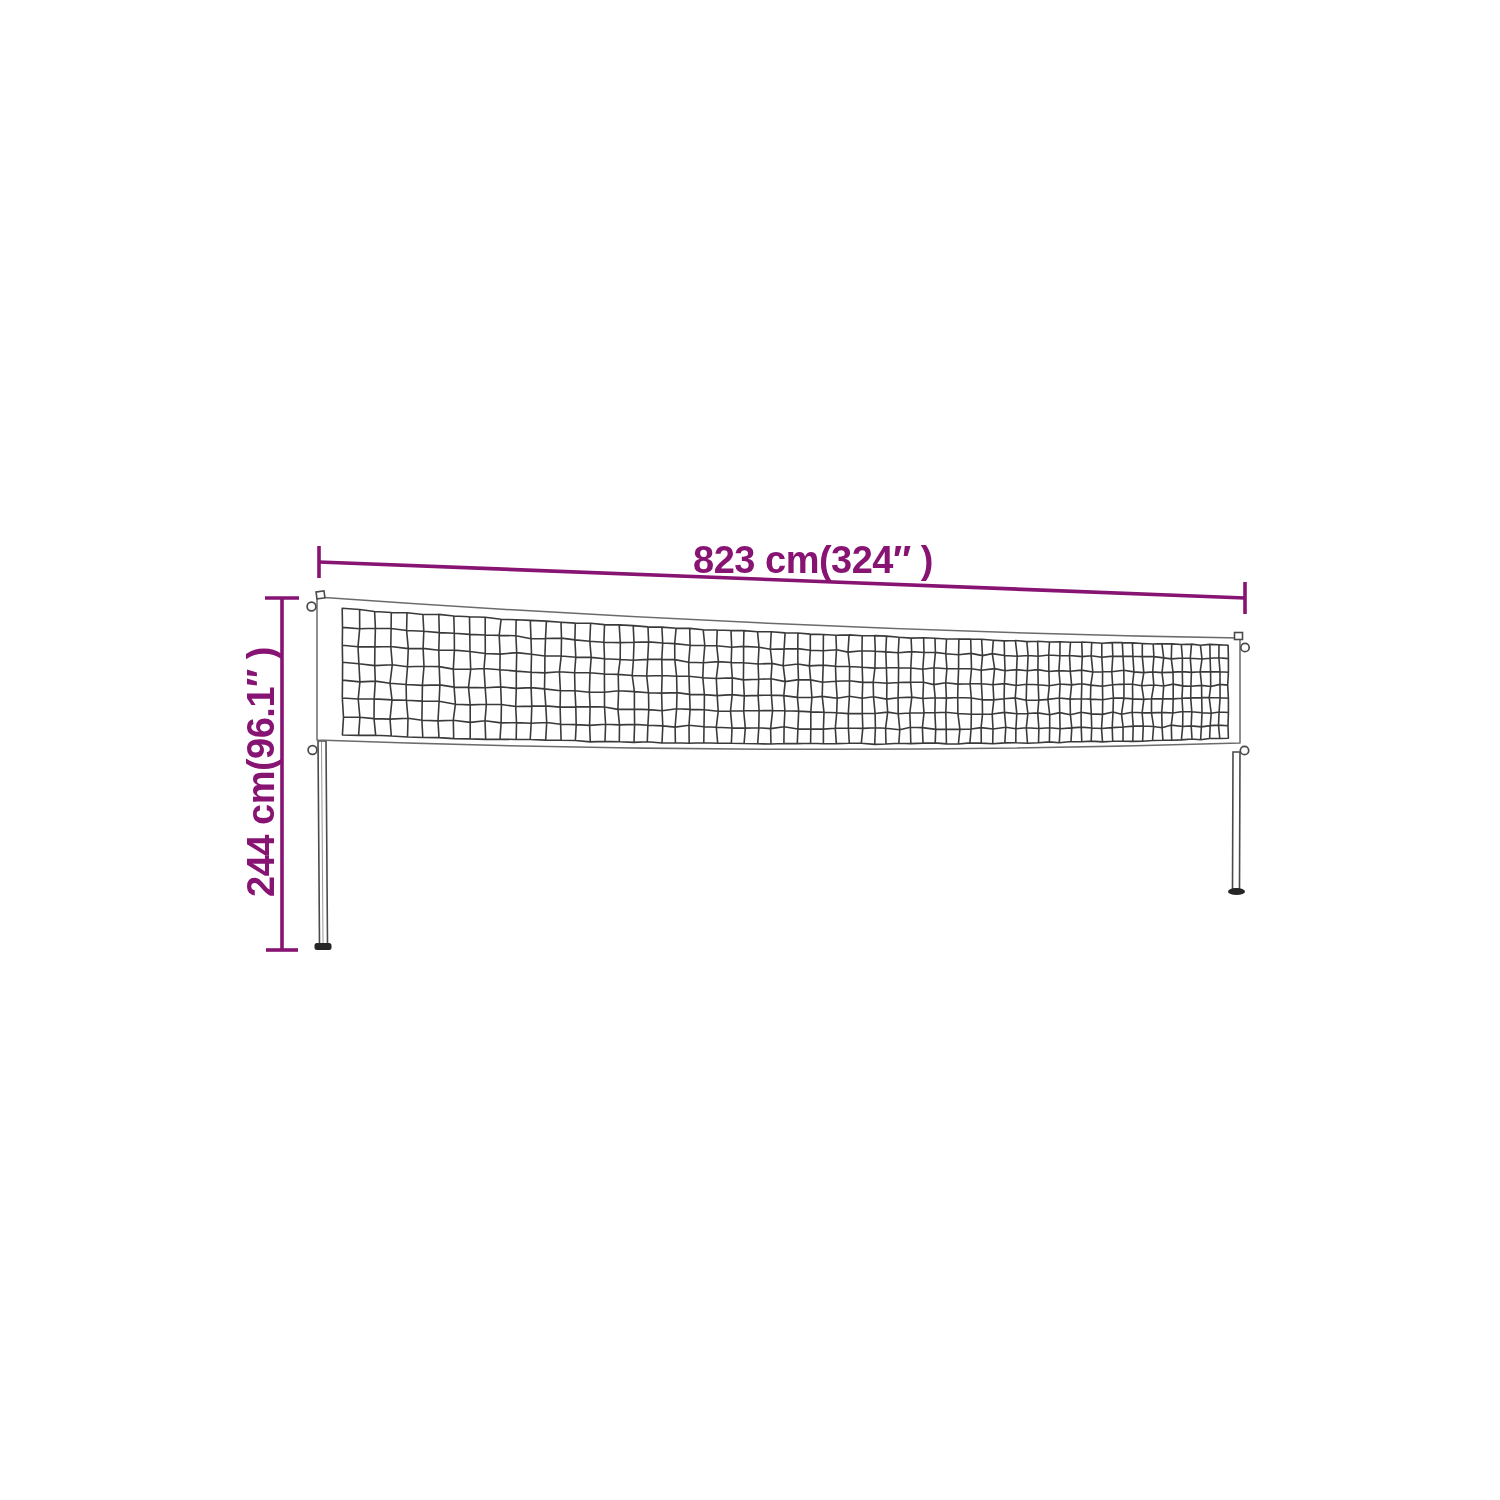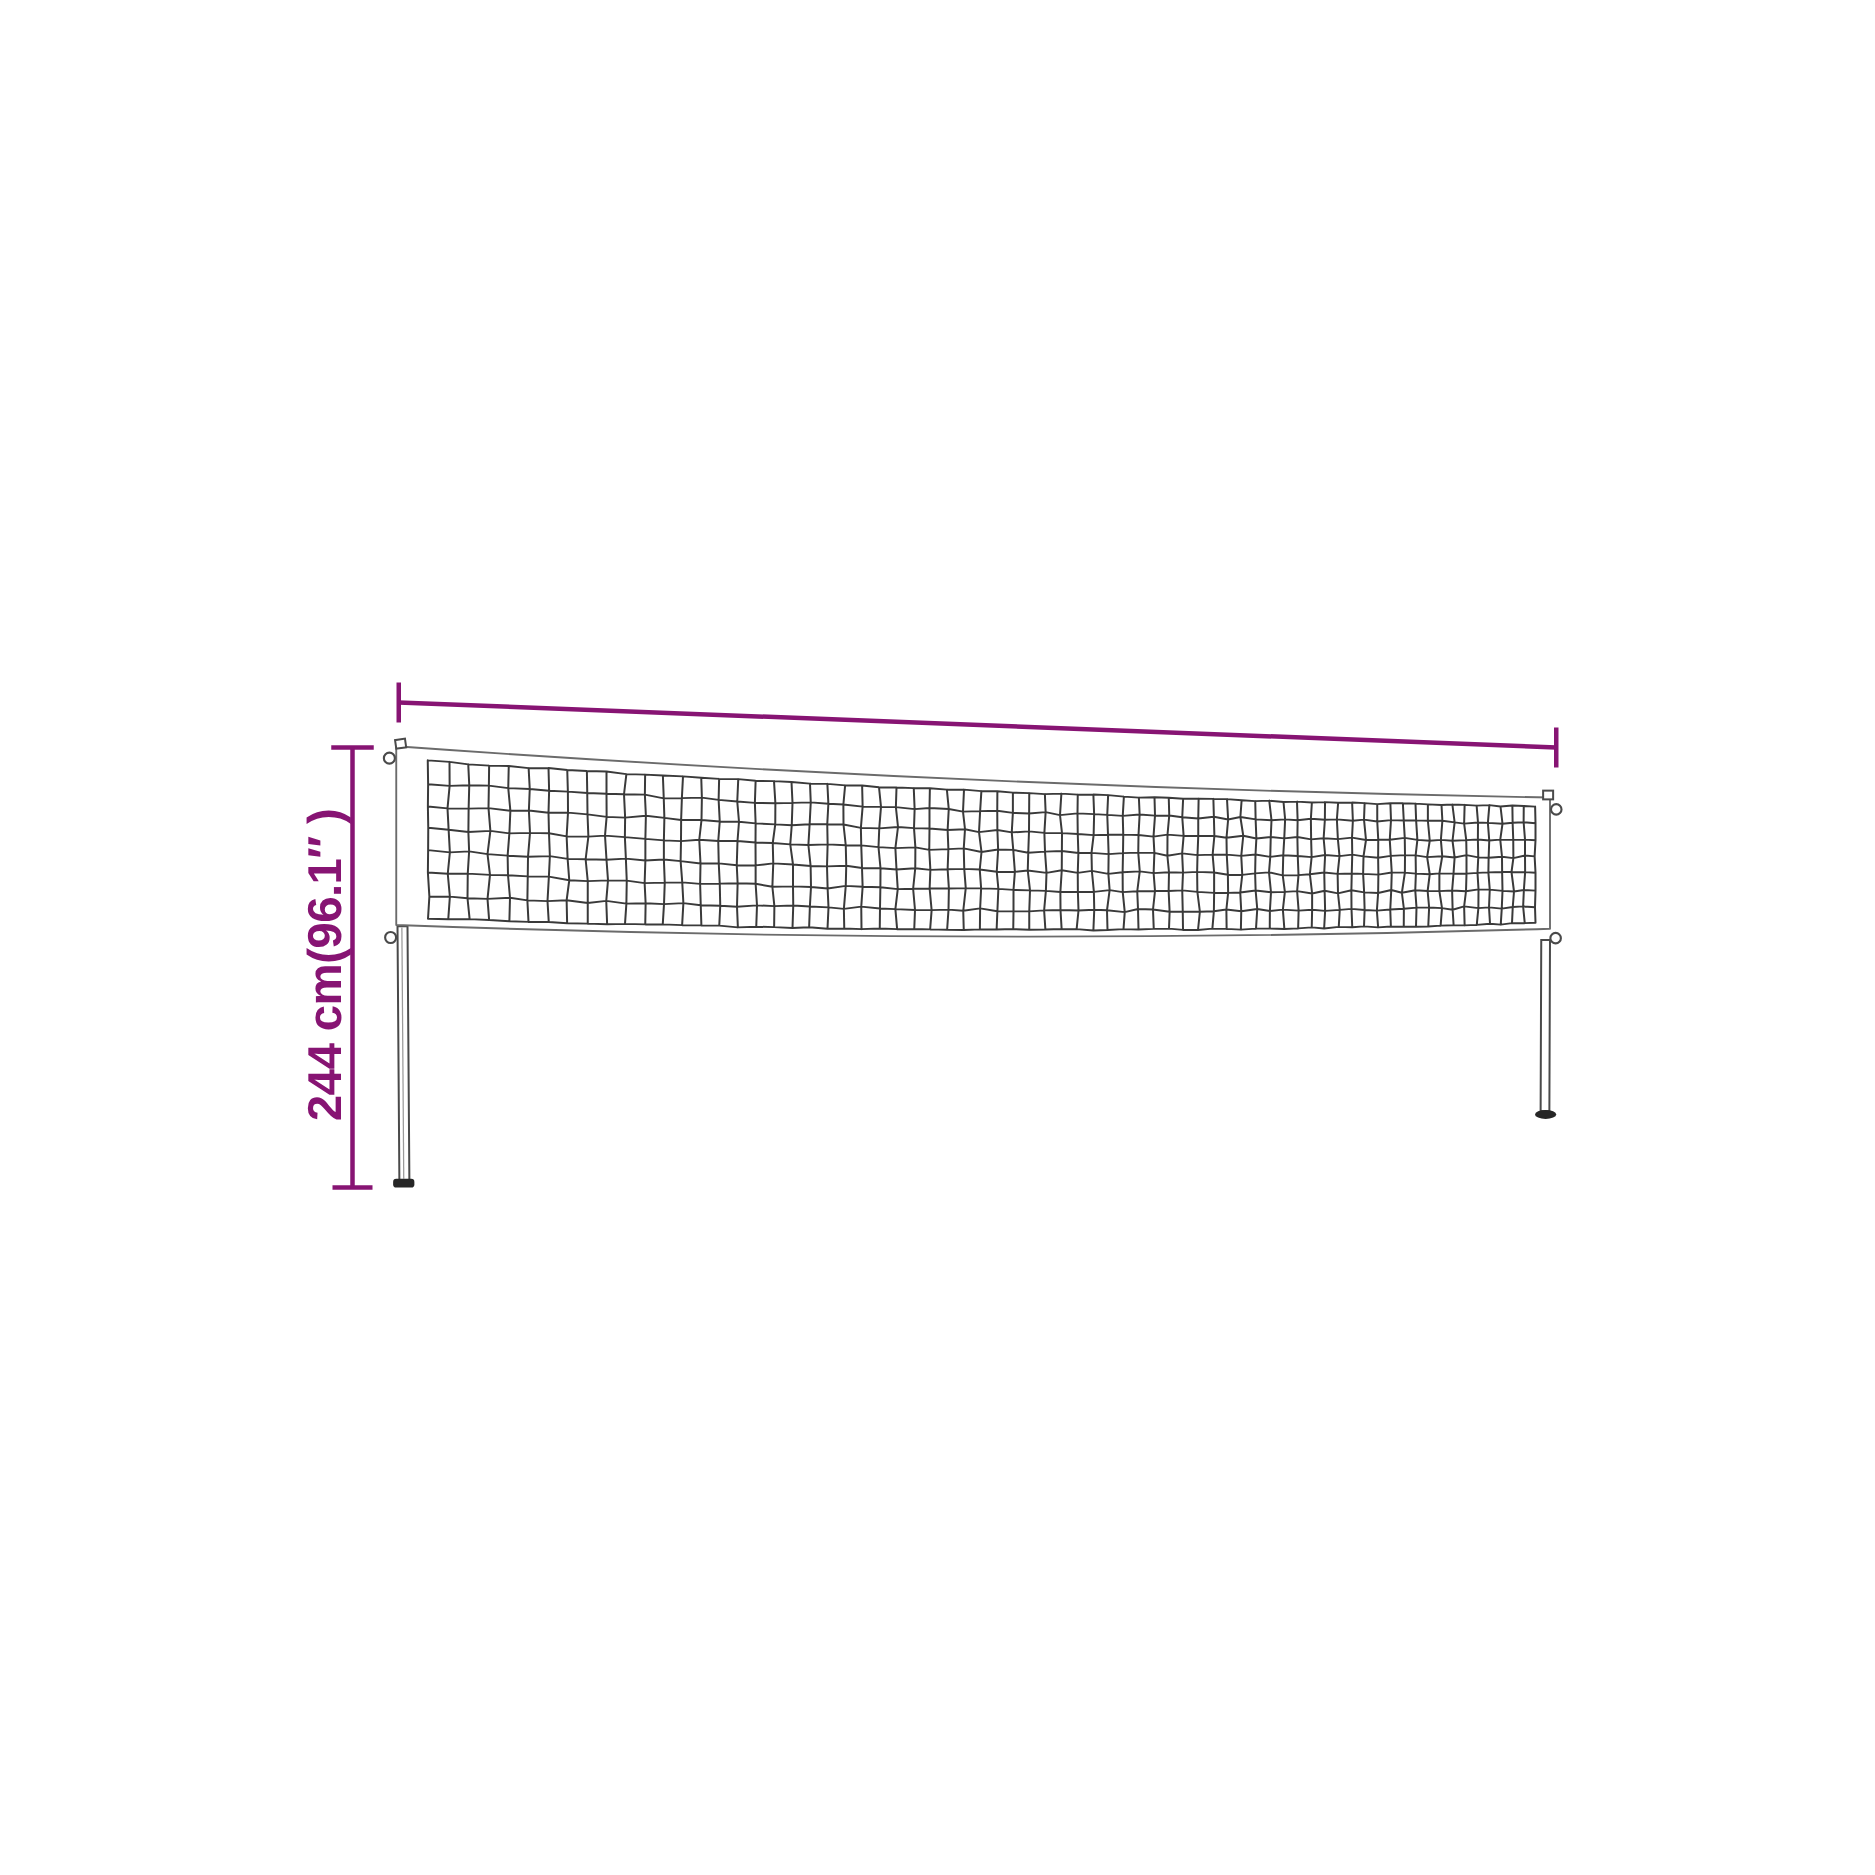--- a/index.html
+++ b/index.html
@@ -75,15 +75,16 @@
       <rect x="316.5" y="591.5" width="8" height="7" fill="#ffffff" stroke="#4a4a4a" stroke-width="1.6" transform="rotate(-8 320 595)"></rect>
       <rect x="1234.5" y="632.5" width="8" height="7" fill="#ffffff" stroke="#4a4a4a" stroke-width="1.6"></rect>
 
       <circle cx="311.5" cy="606.5" r="4.4" fill="#ffffff" stroke="#4a4a4a" stroke-width="1.7"></circle>
       <circle cx="312.5" cy="750" r="4.4" fill="#ffffff" stroke="#4a4a4a" stroke-width="1.7"></circle>
       <circle cx="1245" cy="647.5" r="4.2" fill="#ffffff" stroke="#4a4a4a" stroke-width="1.7"></circle>
       <circle cx="1244.5" cy="750.5" r="4.2" fill="#ffffff" stroke="#4a4a4a" stroke-width="1.7"></circle>
     </g>
   </svg>
 
+  <div class="dim-label horizontal">823 cm(324″ )</div>
 
   <div class="dim-label vertical">244 cm(96.1″ )</div>
 </div>
 
 </body></html>

